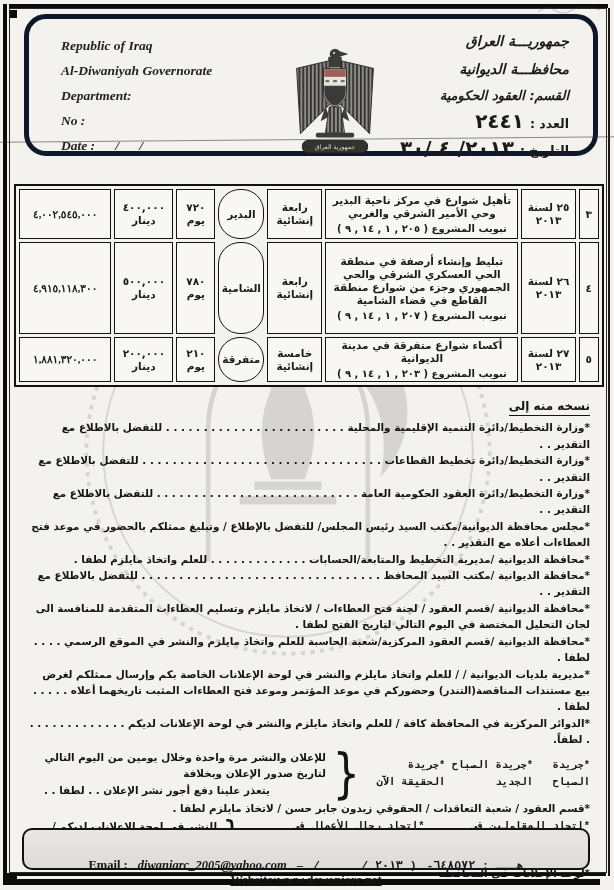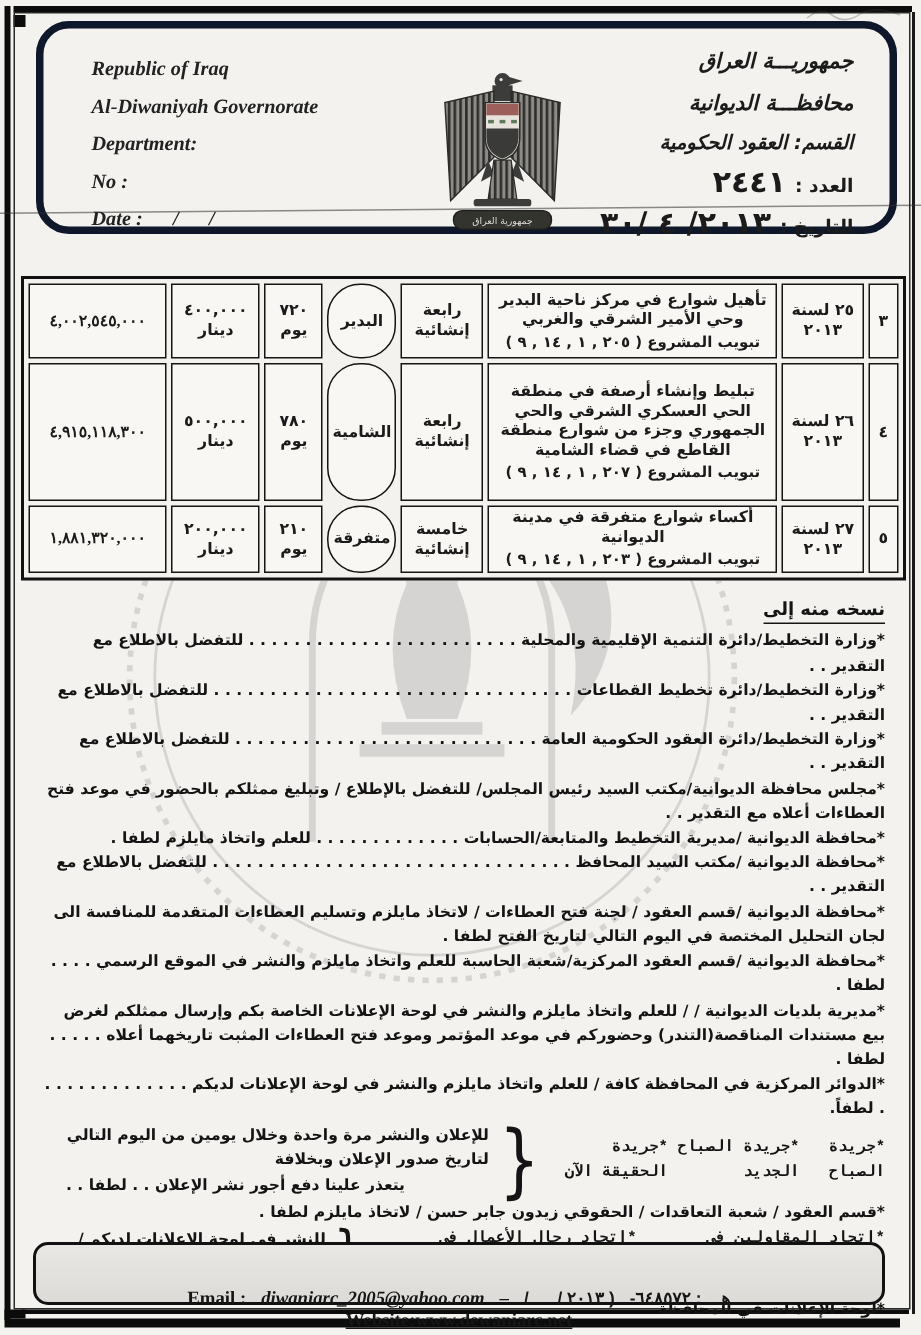--- a/index.html
+++ b/index.html
@@ -70,21 +70,21 @@
   .board-item{margin-top:14px;}
 
   
   .footer-box{position:absolute;left:22px;right:24px;bottom:20px;height:38px;
         border:2.5px solid #121212;border-radius:10px;z-index:3;
         background:linear-gradient(180deg,#e9e7e4,#dddbd7);
         display:flex;flex-direction:column;justify-content:center;align-items:center;
         font-family:"Liberation Serif",serif;font-weight:bold;font-size:12.5px;color:#161616;}
   .footer-line1{display:flex;direction:ltr;align-items:baseline;gap:10px;margin-top:48px;}
   .email-addr{font-style:italic;}
-  .ar-inline{direction:rtl;font-family:Liberation Sans, sans-serif;font-size:11.5px;}
+  .ar-inline{direction:rtl;font-family:Liberation Mono, monospace;font-size:11.5px;}
   .footer-line2{text-decoration:underline;}
 </style>
 </head>
 <body>
 
 <div class="sheet">
 
   <div class="frame-top"></div>
   <div class="frame-left"></div>
   <div class="frame-right"></div>

